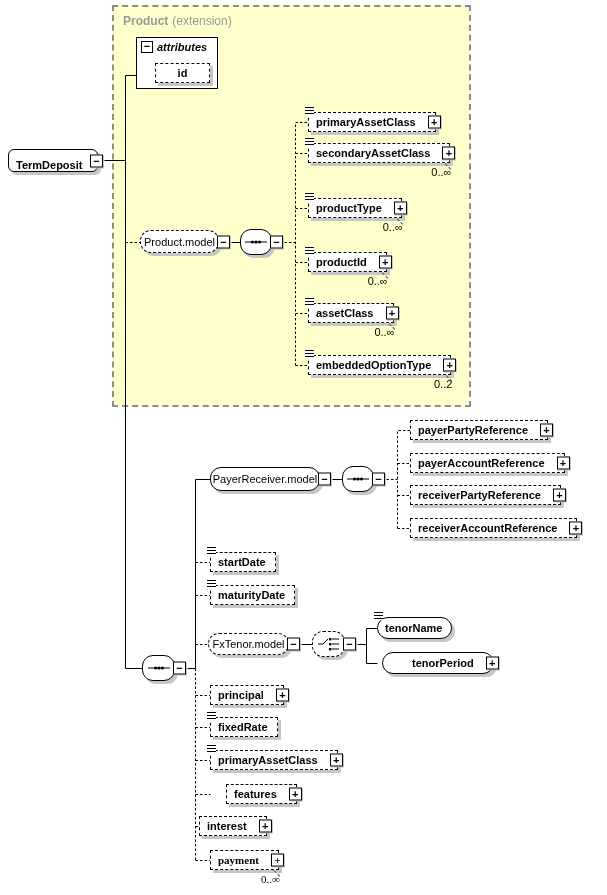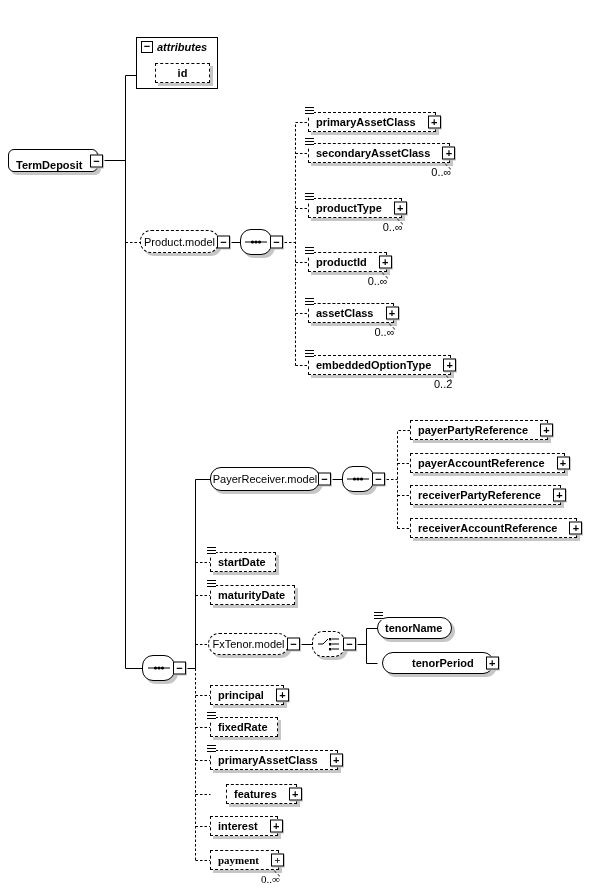--- a/index.html
+++ b/index.html
@@ -50,20 +50,25 @@
   .occ{position:absolute;right:-2px;top:100%;margin-top:4px;font-size:11px;font-weight:normal;color:#000;}
   .multi::after{content:"";position:absolute;right:-3px;bottom:-5px;width:8px;height:0;
                 border-top:1px dashed #555;transform:rotate(45deg);}
   .glyph{display:block;}
 </style>
 </head>
 <body>
 
 <div class="canvas">
 
+  <div class="ext">
+    <div class="ext-label">
+      <b>Product</b><span>(extension)</span>
+    </div>
+  </div>
 
   <svg class="wires" width="607" height="895">
     <g transform="translate(0.5,0.5)">
       <path class="s" d="M104,160 H125 M125,75 V668 H142 M125,75 H136
                          M231,242 H240 M332,479 H342
                          M187,668 H195 M195,668 V479 H210
                          M301,644 H312 M357,644 H366 M366,663 V628 H377 M366,663 H377"></path>
       <path class="d" d="M125,242 H140
                          M284,242 H295 M295,365 V122 H308 M295,153 H308 M295,208 H308 M295,262 H308 M295,313 H308 M295,365 H308
                          M386,479 H397 M397,528 V430 H410 M397,463 H410 M397,495 H410 M397,528 H410
@@ -220,21 +225,21 @@
   </div>
   <div class="ebox dashed haspl" style="left:210px;top:750px;">
     <span class="cicon"></span>
     <span>primaryAssetClass</span>
     <span class="exp">+</span>
   </div>
   <div class="ebox dashed haspl" style="left:226px;top:784px;">
     <span>features</span>
     <span class="exp">+</span>
   </div>
-  <div class="ebox dashed haspl" style="left:210px;top:816px;justify-content:center;">
+  <div class="ebox dashed haspl" style="left:199px;top:816px;justify-content:center;">
     <span>interest</span>
     <span class="exp">+</span>
   </div>
   <div class="ebox dashed haspl multi" style="left:210px;top:850px;font-family:Liberation Serif, serif;">
     <span>payment</span>
     <span class="exp">+</span>
     <span class="occ">0..∞</span>
   </div>
 
 </div>

